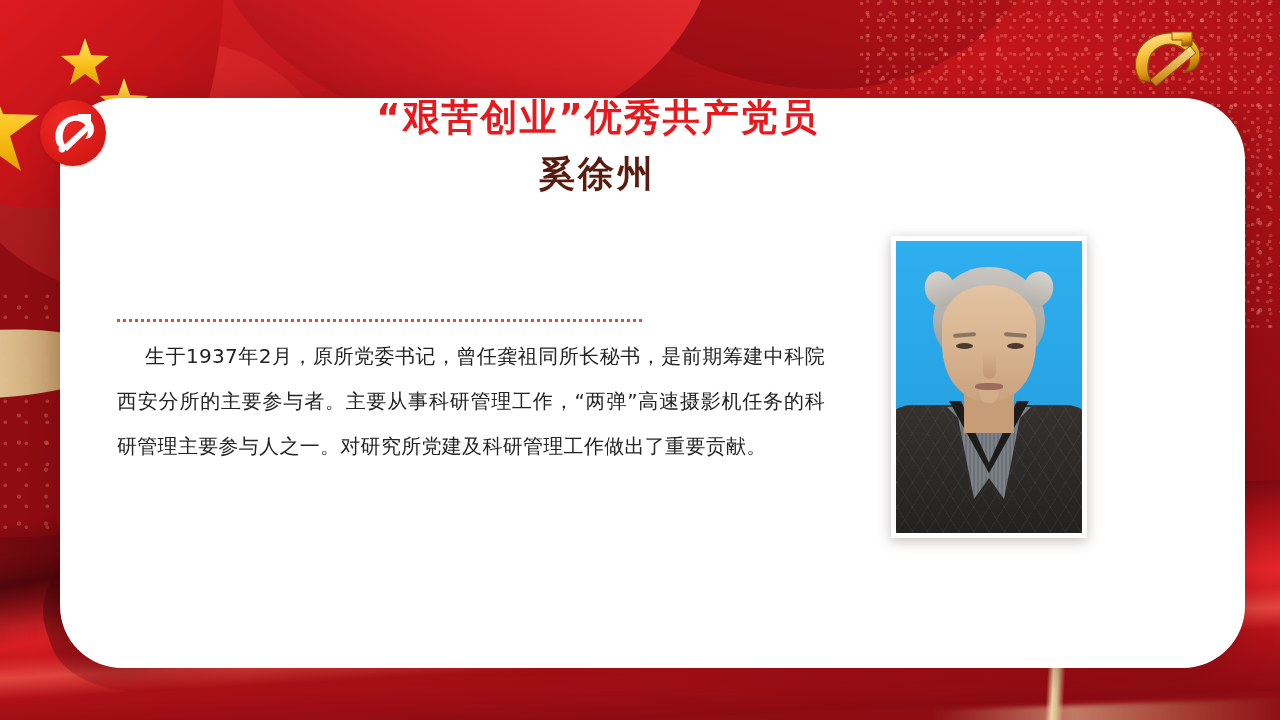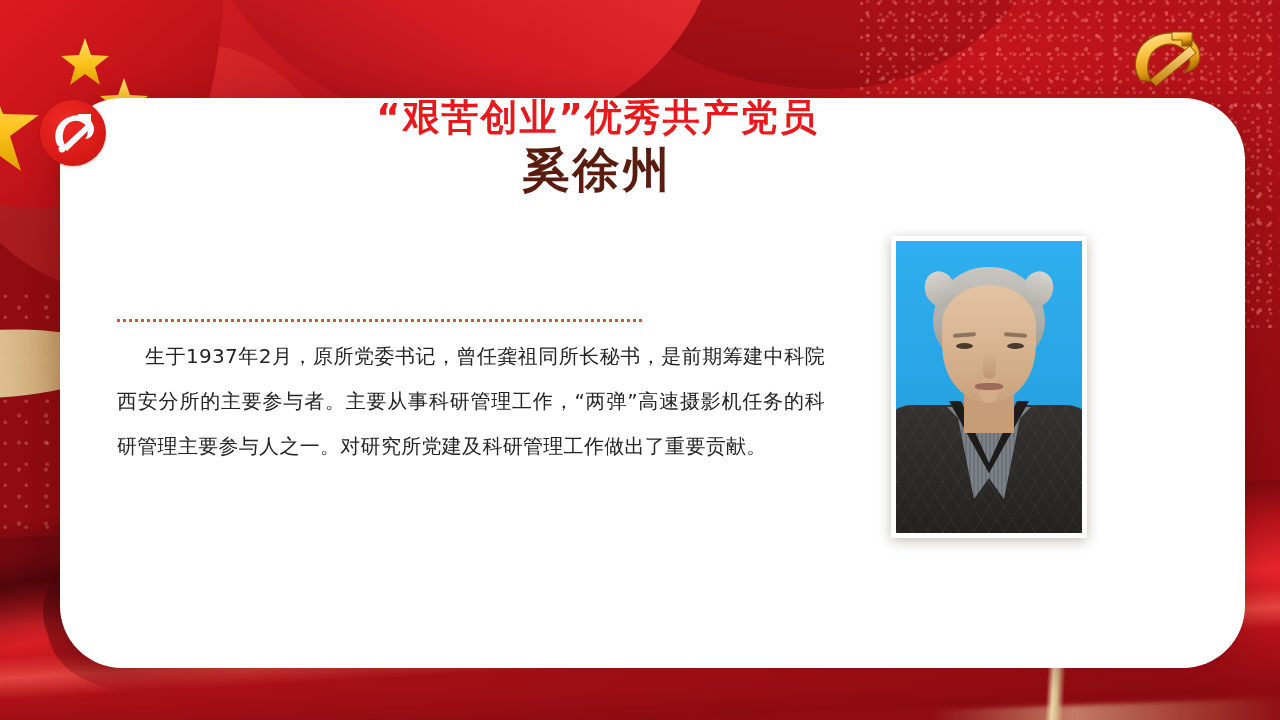--- a/index.html
+++ b/index.html
@@ -198,24 +198,24 @@
     font-family: "DejaVu Sans", "Liberation Sans", sans-serif;
     font-weight: bold;
     font-size: 37px;
     letter-spacing: 2px;
     line-height: 1.28;
     white-space: nowrap;
   }
   .title-line2 {
     font-family: "DejaVu Serif", "Liberation Serif", serif;
     font-weight: bold;
-    font-size: 47px;
+    font-size: 36px;
     letter-spacing: 3px;
     line-height: 1.25;
-    margin-top: 0;
+    margin-top: 10px;
   }
 
   
   .divider {
     position: absolute;
     left: 117px; top: 319px;
     width: 528px; height: 3px;
     background-image: linear-gradient(to right, #d94f46 0 3px, transparent 3px 6px);
     background-size: 6px 3px;
     background-repeat: repeat-x;

